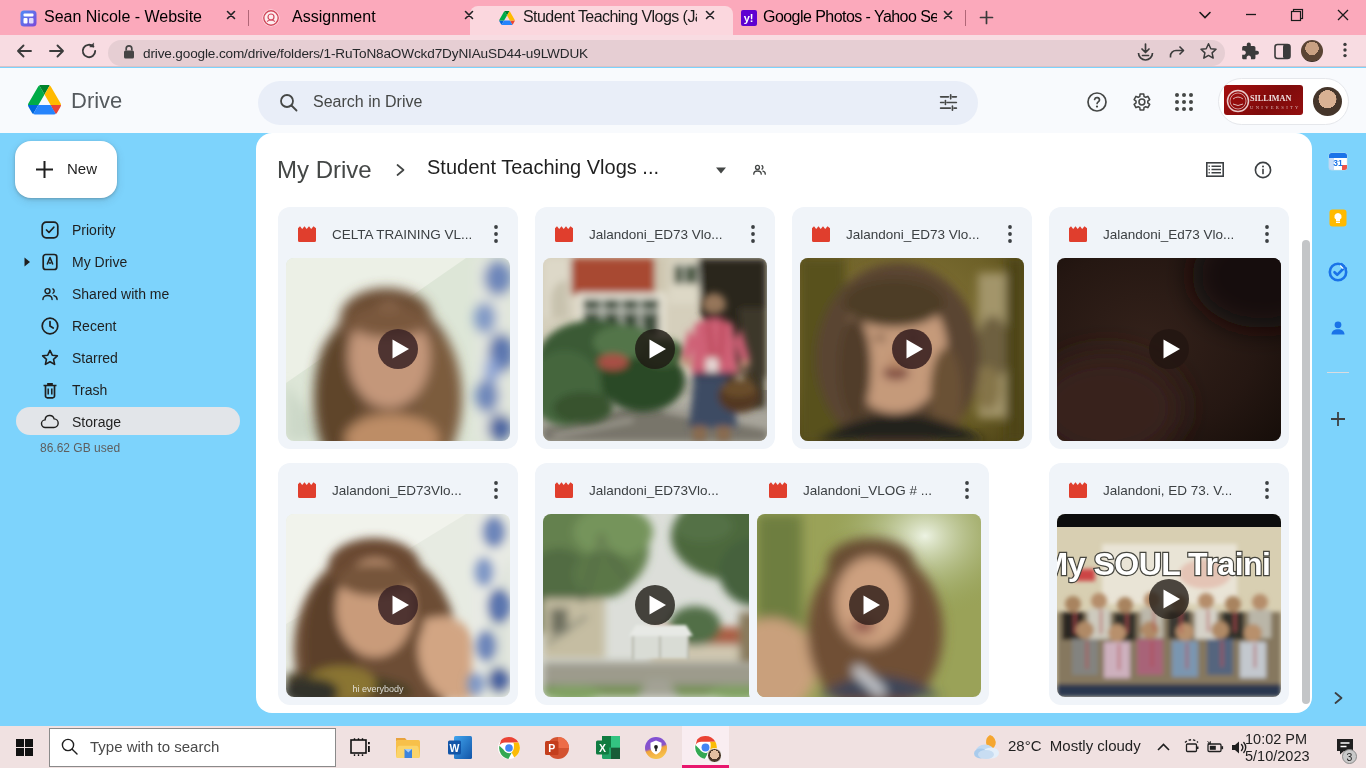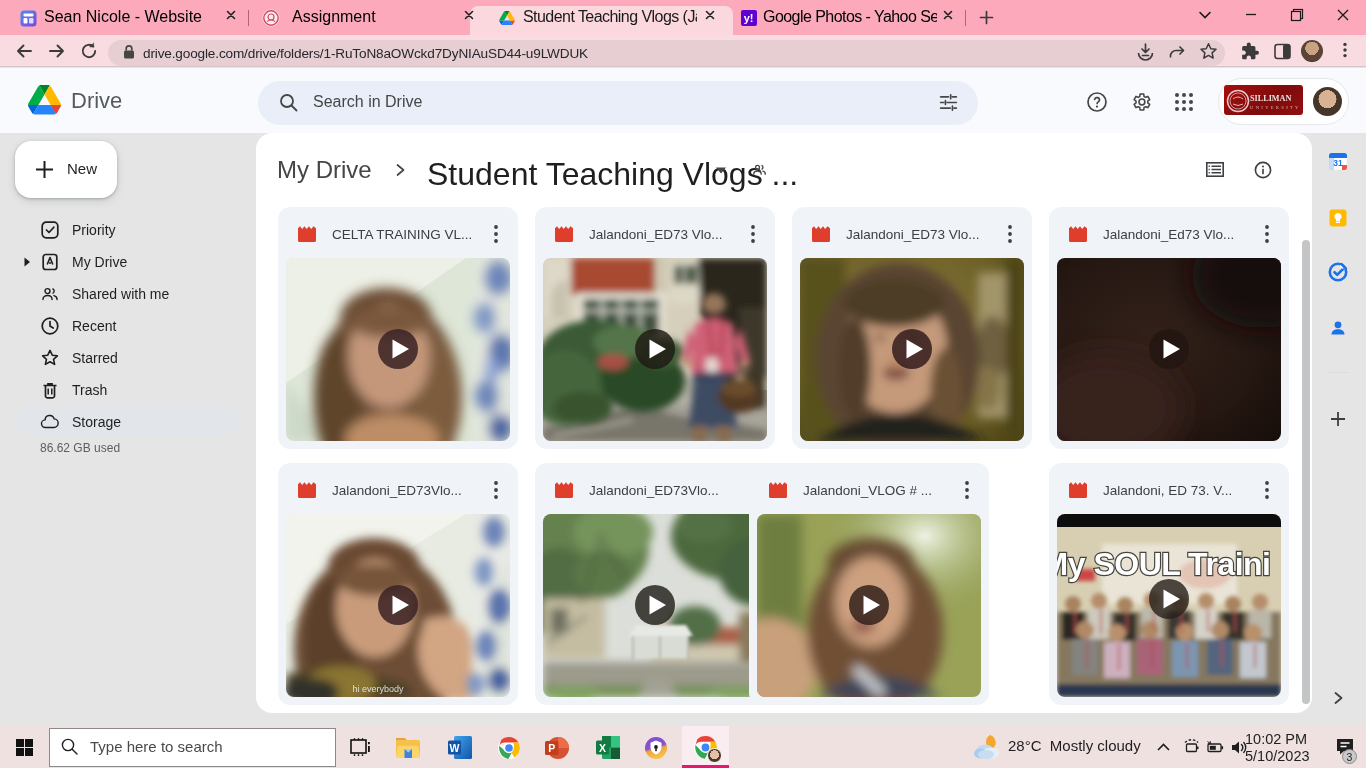--- a/index.html
+++ b/index.html
@@ -1,18 +1,18 @@
 <!DOCTYPE html>
 <html><head>
 <meta charset="utf-8">
 <style>
 * { margin:0; padding:0; box-sizing:border-box; }
 html,body { width:1366px; height:768px; overflow:hidden; font-family:"Liberation Sans", sans-serif; }
 .abs { position:absolute; }
-#stage { position:relative; width:1366px; height:768px; background:#e5e5e5; }
+#stage { position:relative; width:1366px; height:768px; background:#7dd3fc; }
 
 
 #tabbar { left:0; top:0; width:1366px; height:35px; background:#fba9bb; }
 .tabtitle { position:absolute; top:8px; white-space:nowrap; overflow:hidden; }
 .tabx { position:absolute; top:8px; width:14px; height:14px; color:#202124; }
 .tabdiv { position:absolute; top:10px; width:1px; height:16px; background:#b06677; }
 #tab3 { position:absolute; left:470px; top:6px; width:263px; height:29px; background:#fbd7de; border-radius:8px 8px 0 0; }
 #toolbar { left:0; top:35px; width:1366px; height:32px; background:#f8dce2; border-bottom:1px solid #d9c2c8; }
 #urlpill { left:108px; top:40px; width:1117px; height:26px; border-radius:13px; background:#e6ced3; }
 #urltext { left:143px; top:46px; font-size:13.6px; color:#26282b; letter-spacing:-0.15px; }
@@ -280,21 +280,21 @@
       <span class="navlabel">Storage</span>
     </div>
   <div class="abs" style="left:40px;top:441px;font-size:12px;color:#5e5e5e;">86.62 GB used</div>
 
   <div class="abs" id="panel"></div>
 
   <div class="abs" style="left:277px;top:156px;font-size:24px;color:#444746;">My Drive</div>
   <svg class="abs" style="left:393px;top:163px" width="14" height="14" viewBox="0 0 14 14">
       <path d="M4.5 2 L10.5 7 L4.5 12" fill="none" stroke="#444746" stroke-width="1.7" stroke-linecap="round" stroke-linejoin="round"></path>
     </svg>
-  <div class="abs" style="left:427px;top:156px;font-size:32px;color:#1f1f1f;">Student Teaching Vlogs ...</div>
+  <div class="abs" style="left:427px;top:156px;font-size:20px;color:#1f1f1f;">Student Teaching Vlogs ...</div>
   <svg class="abs" style="left:714px;top:166px" width="14" height="10" viewBox="0 0 14 10">
       <path d="M2 1.5 L7 7.5 L12 1.5 Z" fill="#444746"></path>
     </svg>
   <svg class="abs" style="left:750px;top:161px" width="18" height="18" viewBox="0 0 24 24">
       <circle cx="10" cy="8.5" r="2.6" fill="none" stroke="#444746" stroke-width="1.8"></circle>
       <path d="M5 17.5 c0-2.6 2.2-4.2 5-4.2 s5 1.6 5 4.2" fill="none" stroke="#444746" stroke-width="1.8" stroke-linecap="round"></path>
       <path d="M16 6.2 a2.8 2.8 0 0 1 0 4.6 M17.2 13.6 c1.9.5 3.2 1.9 3.2 3.9" fill="none" stroke="#444746" stroke-width="1.8" stroke-linecap="round"></path>
     </svg>
   <svg class="abs" style="left:1206px;top:162px" width="18" height="15" viewBox="0 0 18 15">
       <rect x="0.8" y="0.8" width="16.4" height="13.4" fill="none" stroke="#3c4043" stroke-width="1.6"></rect>
@@ -726,21 +726,21 @@
       <rect x="0" y="0" width="8" height="8" fill="#111"></rect>
       <rect x="9" y="0" width="8" height="8" fill="#111"></rect>
       <rect x="0" y="9" width="8" height="8" fill="#111"></rect>
       <rect x="9" y="9" width="8" height="8" fill="#111"></rect>
     </svg>
   <div class="abs" id="tsearch"></div>
   <svg class="abs" style="left:60px;top:737px" width="19" height="19" viewBox="0 0 19 19">
       <circle cx="8" cy="8" r="5.6" fill="none" stroke="#1f1f1f" stroke-width="1.4"></circle>
       <path d="M12.2 12.2 L17 17" stroke="#1f1f1f" stroke-width="1.4" stroke-linecap="round"></path>
     </svg>
-  <div class="abs" style="left:90px;top:738px;font-size:15px;color:#4a4a4a;">Type here to search</div>
+  <div class="abs" style="left:90px;top:738px;font-size:15px;color:#4a4a4a;">Type with to search</div>
 
   <svg class="abs" style="left:348px;top:735px" width="24" height="24" viewBox="0 0 24 24">
       <rect x="3" y="5" width="15" height="13" fill="none" stroke="#111" stroke-width="1.6"></rect>
       <path d="M6.5 5 V3.2 M10.5 5 V3.2 M14.5 5 V3.2 M6.5 21 v-1.8 M10.5 21 v-1.8 M14.5 21 v-1.8" stroke="#111" stroke-width="1.4"></path>
       <rect x="20" y="7" width="1.8" height="2.2" fill="#111"></rect>
       <rect x="20" y="11" width="1.8" height="6" fill="#111"></rect>
     </svg>
 
   <svg class="abs" style="left:395px;top:735px" width="26" height="24" viewBox="0 0 26 24">
       <path d="M1 3 h9 l2.5 3 h-11.5z" fill="#e8a33d"></path>

